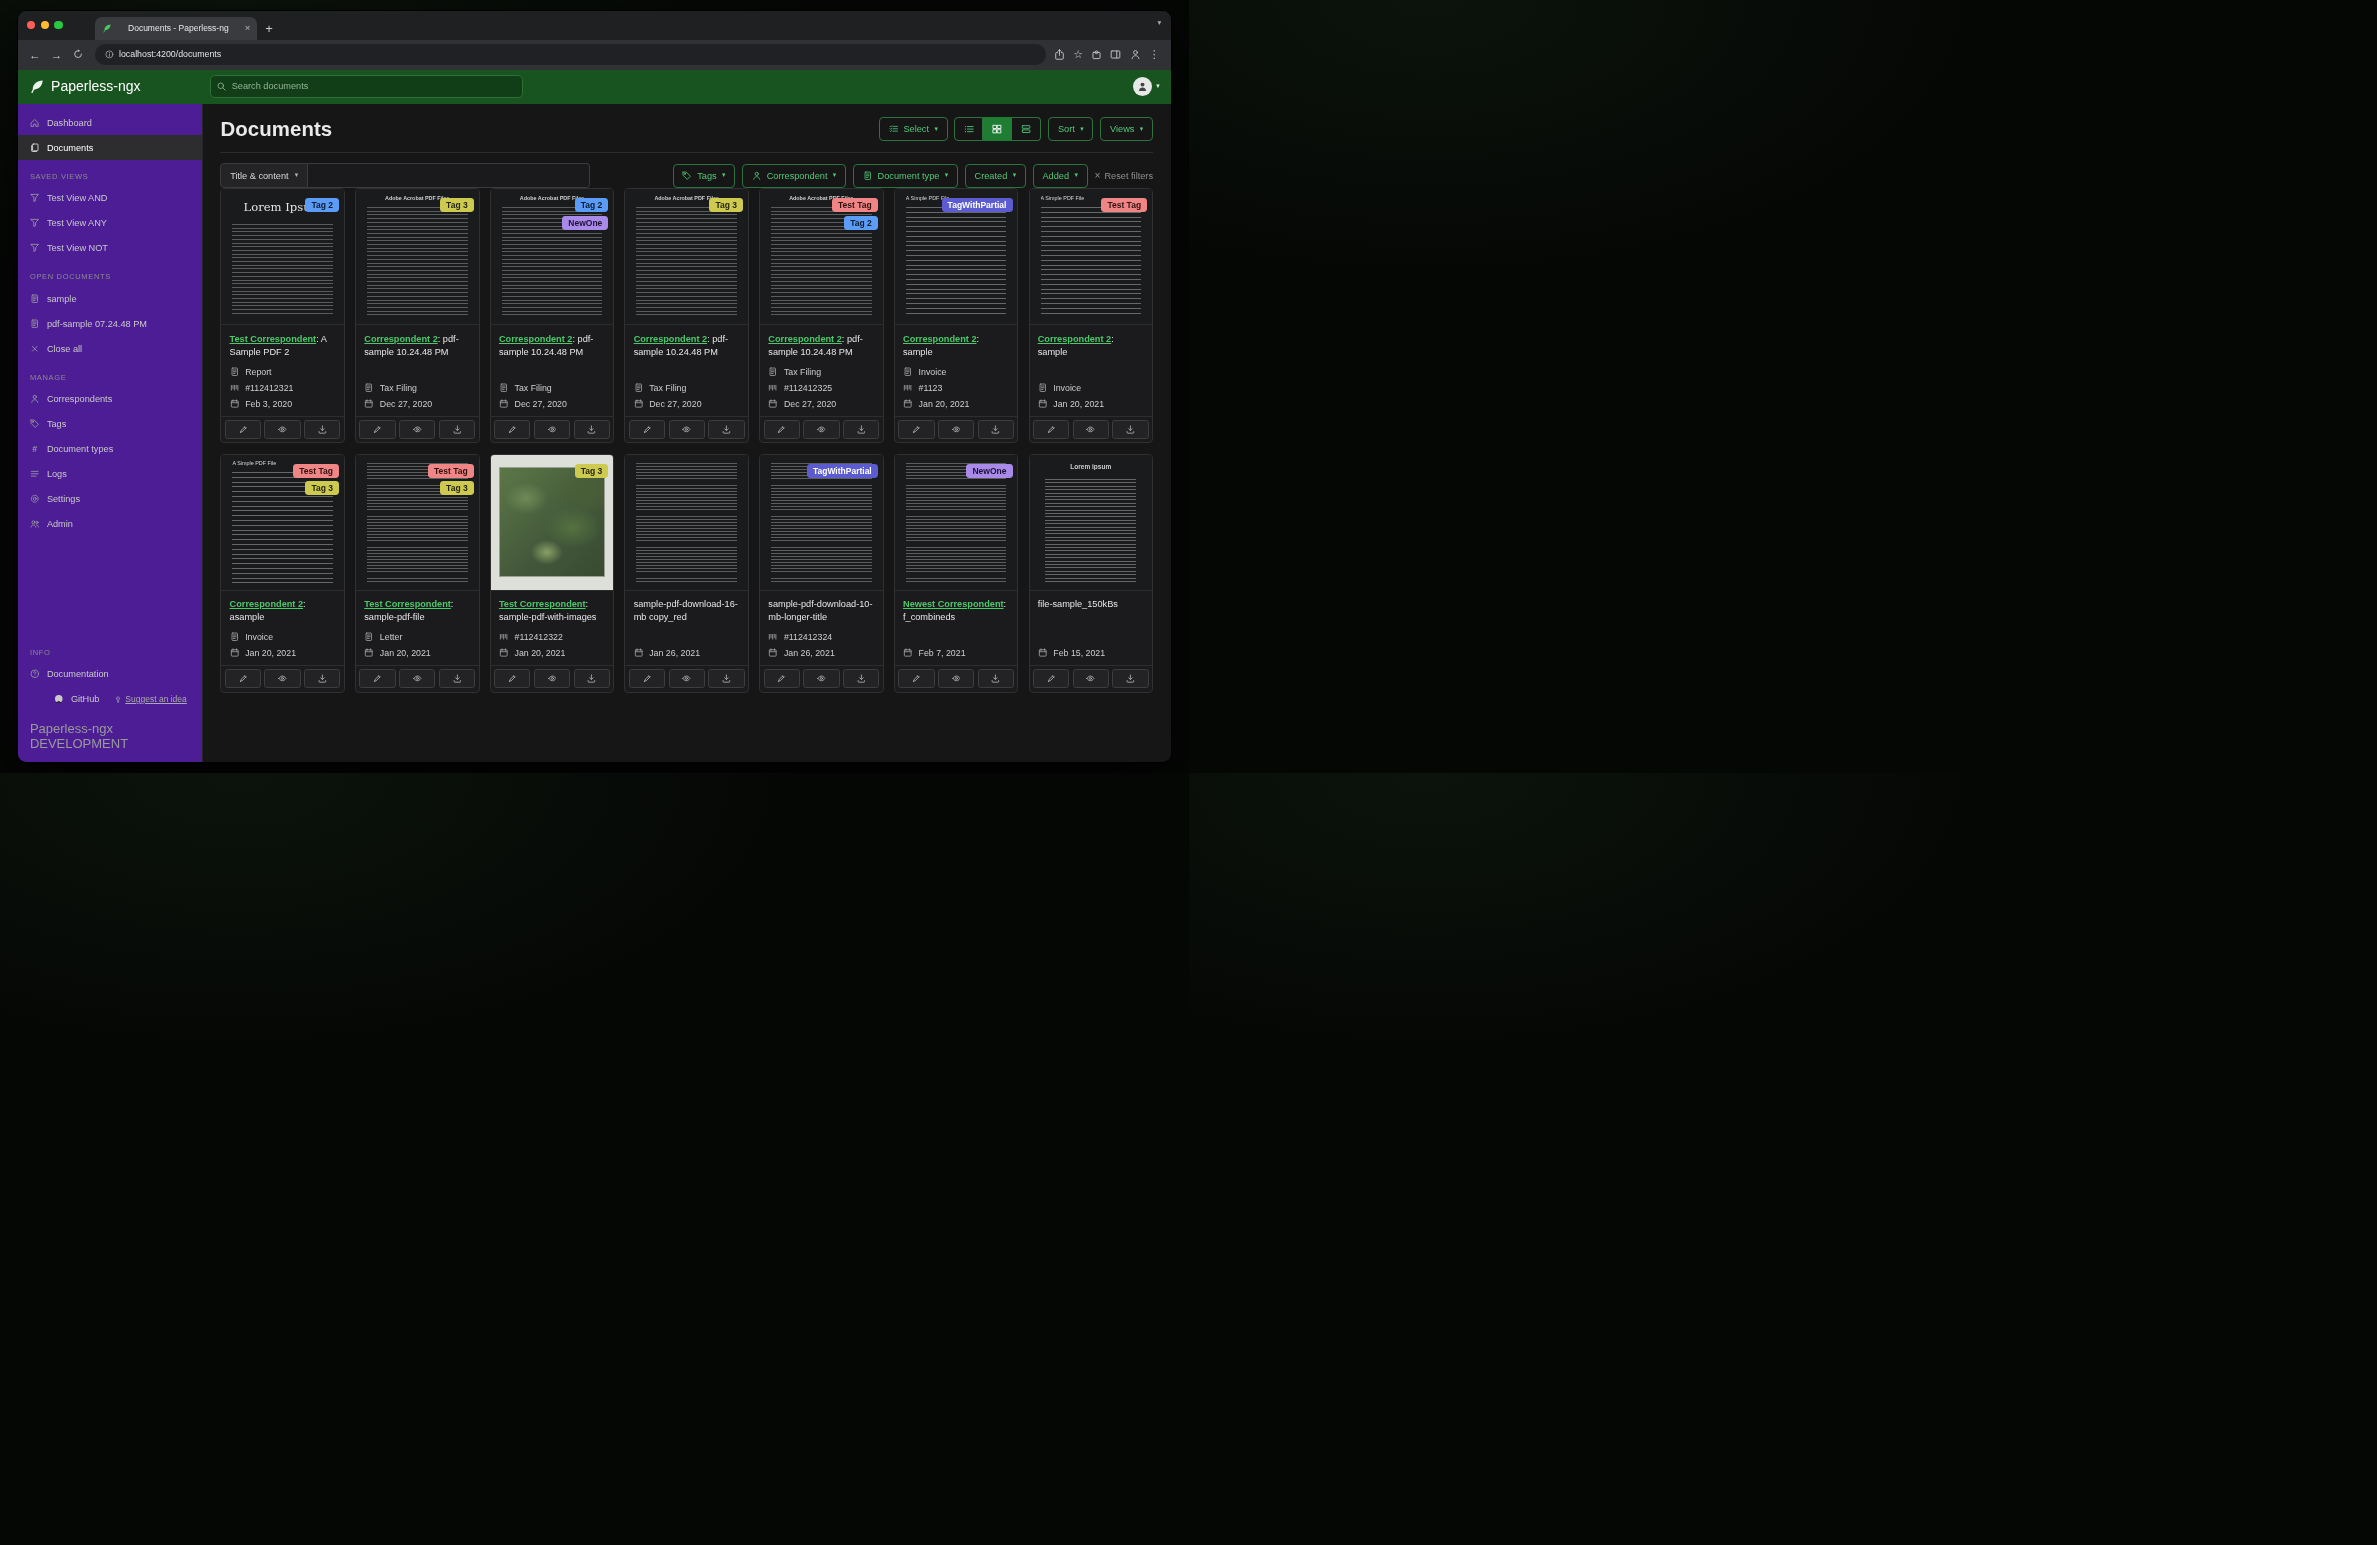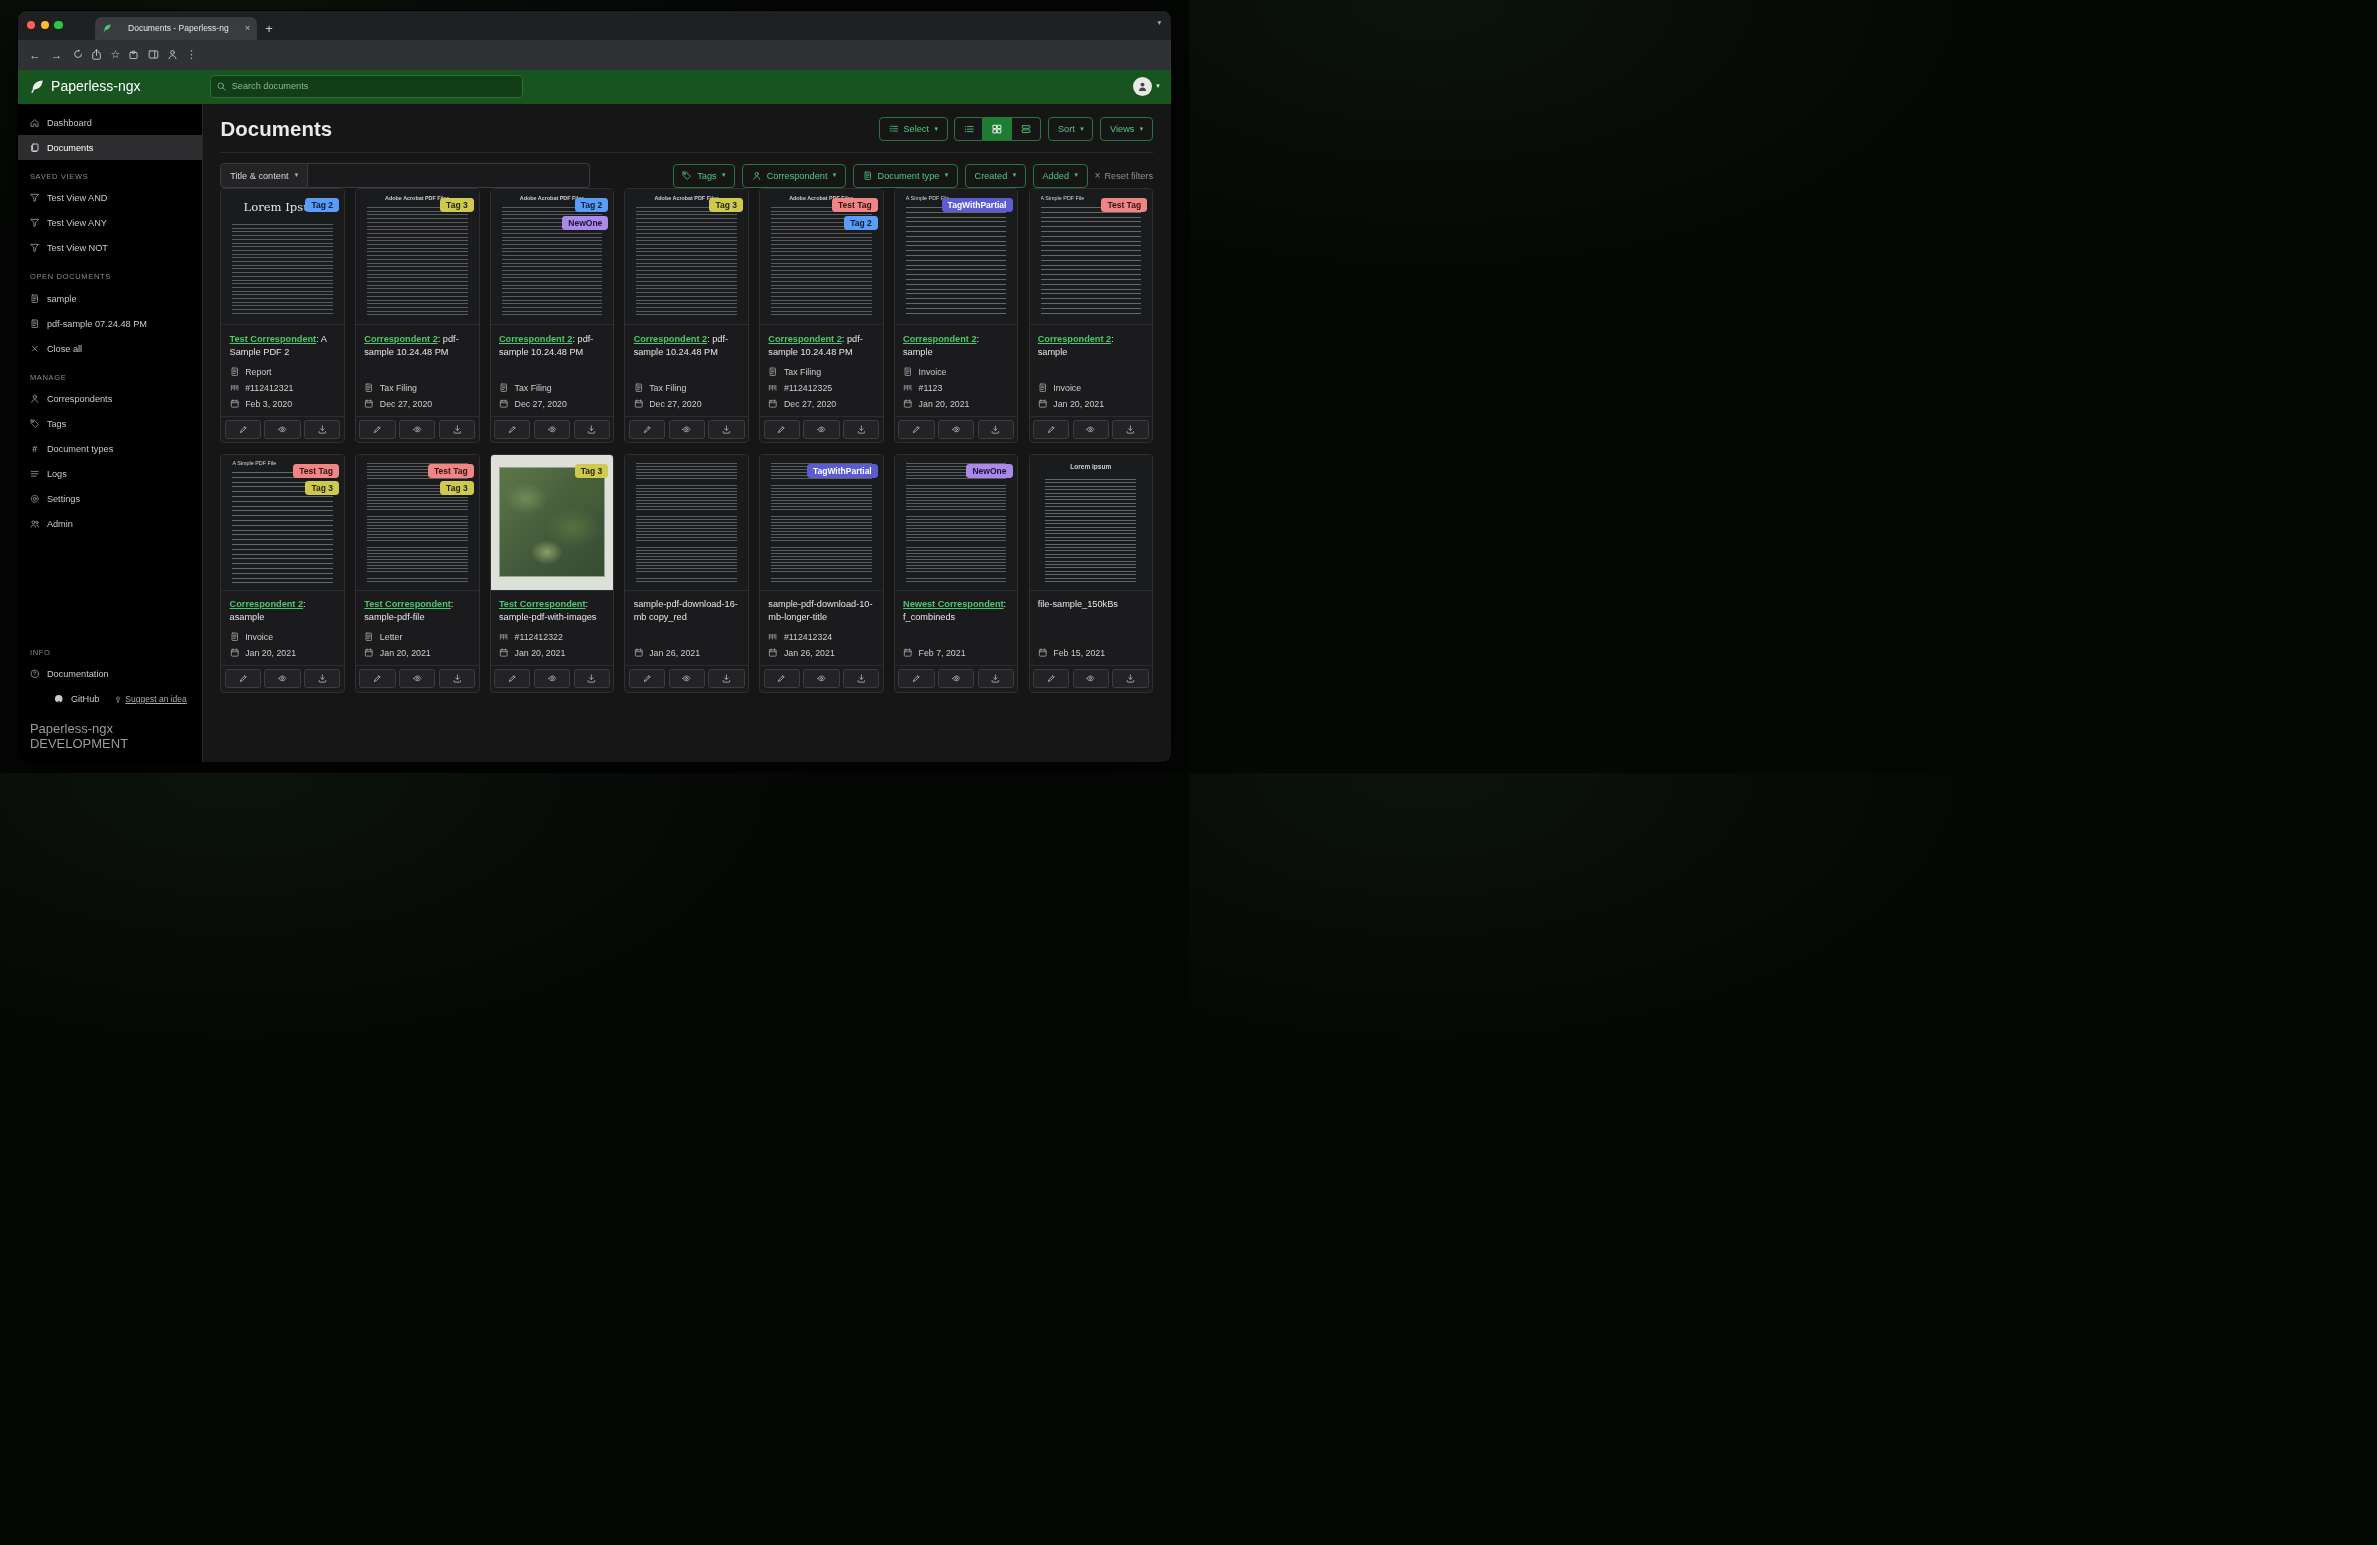--- a/index.html
+++ b/index.html
@@ -53,21 +53,21 @@
   .hsearch input::placeholder { color:#93b398; }
   .useravatar { margin-left:auto; display:flex; align-items:center; gap:4.1px; cursor:pointer; }
   .useravatar .circle { width:19px; height:19px; border-radius:50%; background:#e7e9e7; color:#444; display:flex; align-items:center; justify-content:center; }
   .useravatar .circle .icon{ width:11px;height:11px; }
   .useravatar .caret { color:#e8f0e8; font-size:6.8px; }
 
   
   .appbody { flex:1; display:flex; min-height:0; }
 
   
-  .sidebar { width:185px; background:#000000; border-right:0.7px solid #262626; padding-top:6.8px; display:flex; flex-direction:column; font-size:9.2px; overflow:hidden; }
+  .sidebar { width:185px; background:#4c1d95; border-right:0.7px solid #262626; padding-top:6.8px; display:flex; flex-direction:column; font-size:9.2px; overflow:hidden; }
   .sb-item { height:25px; display:flex; align-items:center; gap:7.5px; padding:0 12.2px; color:#c9c9c9; cursor:pointer; white-space:nowrap; }
   .sb-item .icon { color:#9e9e9e; }
   .sb-item.active { background:#2d2d2f; color:#fff; }
   .sb-item.active .icon { color:#e8e8e8; }
   .sb-head { padding:11.6px 12.2px 4.8px; font-size:7.5px; letter-spacing:.09em; color:#8b8b8b; }
   .txticon { width:9.5px; text-align:center; font-size:8.8px; color:#9e9e9e; font-weight:700; flex:none; }
   .sb-bottom { margin-top:auto; }
   .sb-git { display:flex; align-items:center; gap:7.5px; padding:0 12.2px; height:25px; color:#c9c9c9;margin-left:24px; }
   .sb-suggest { display:flex; align-items:center; gap:3.4px; color:#aaa; font-size:8.5px; text-decoration:underline; cursor:pointer; margin-left:6.8px; }
   .sb-suggest .icon{ width:8.2px;height:8.2px;color:#aaa; }
@@ -176,20 +176,29 @@
     <span class="navbtn glyph">←</span>
     <span class="navbtn glyph">→</span>
     <span class="navbtn">
       <span class="icon">
           <svg viewBox="0 0 14 14">
             <path d="M11.7 7A4.7 4.7 0 1 1 7 2.3"></path>
             <path d="M7 0.6l2.6 1.7L7 4z" fill="currentColor" stroke="none"></path>
           </svg>
         </span>
     </span>
+    <div class="omnibox">
+      <span class="icon">
+        <svg viewBox="0 0 14 14">
+            <circle cx="7" cy="7" r="5.6"></circle>
+            <path d="M7 6.2v4M7 3.9v.2"></path>
+          </svg>
+      </span>
+      <span class="url">localhost:4200/documents</span>
+    </div>
     <div class="chromeicons">
       <span class="icon">
         <svg viewBox="0 0 14 14">
             <path d="M4.6 4.6H3.2a1 1 0 0 0-1 1V12a1 1 0 0 0 1 1h7.6a1 1 0 0 0 1-1V5.6a1 1 0 0 0-1-1H9.4"></path>
             <path d="M7 1v7M4.8 3L7 .9 9.2 3"></path>
           </svg>
       </span>
       <span class="glyph">☆</span>
       <span class="icon">
         <svg viewBox="0 0 14 14">

